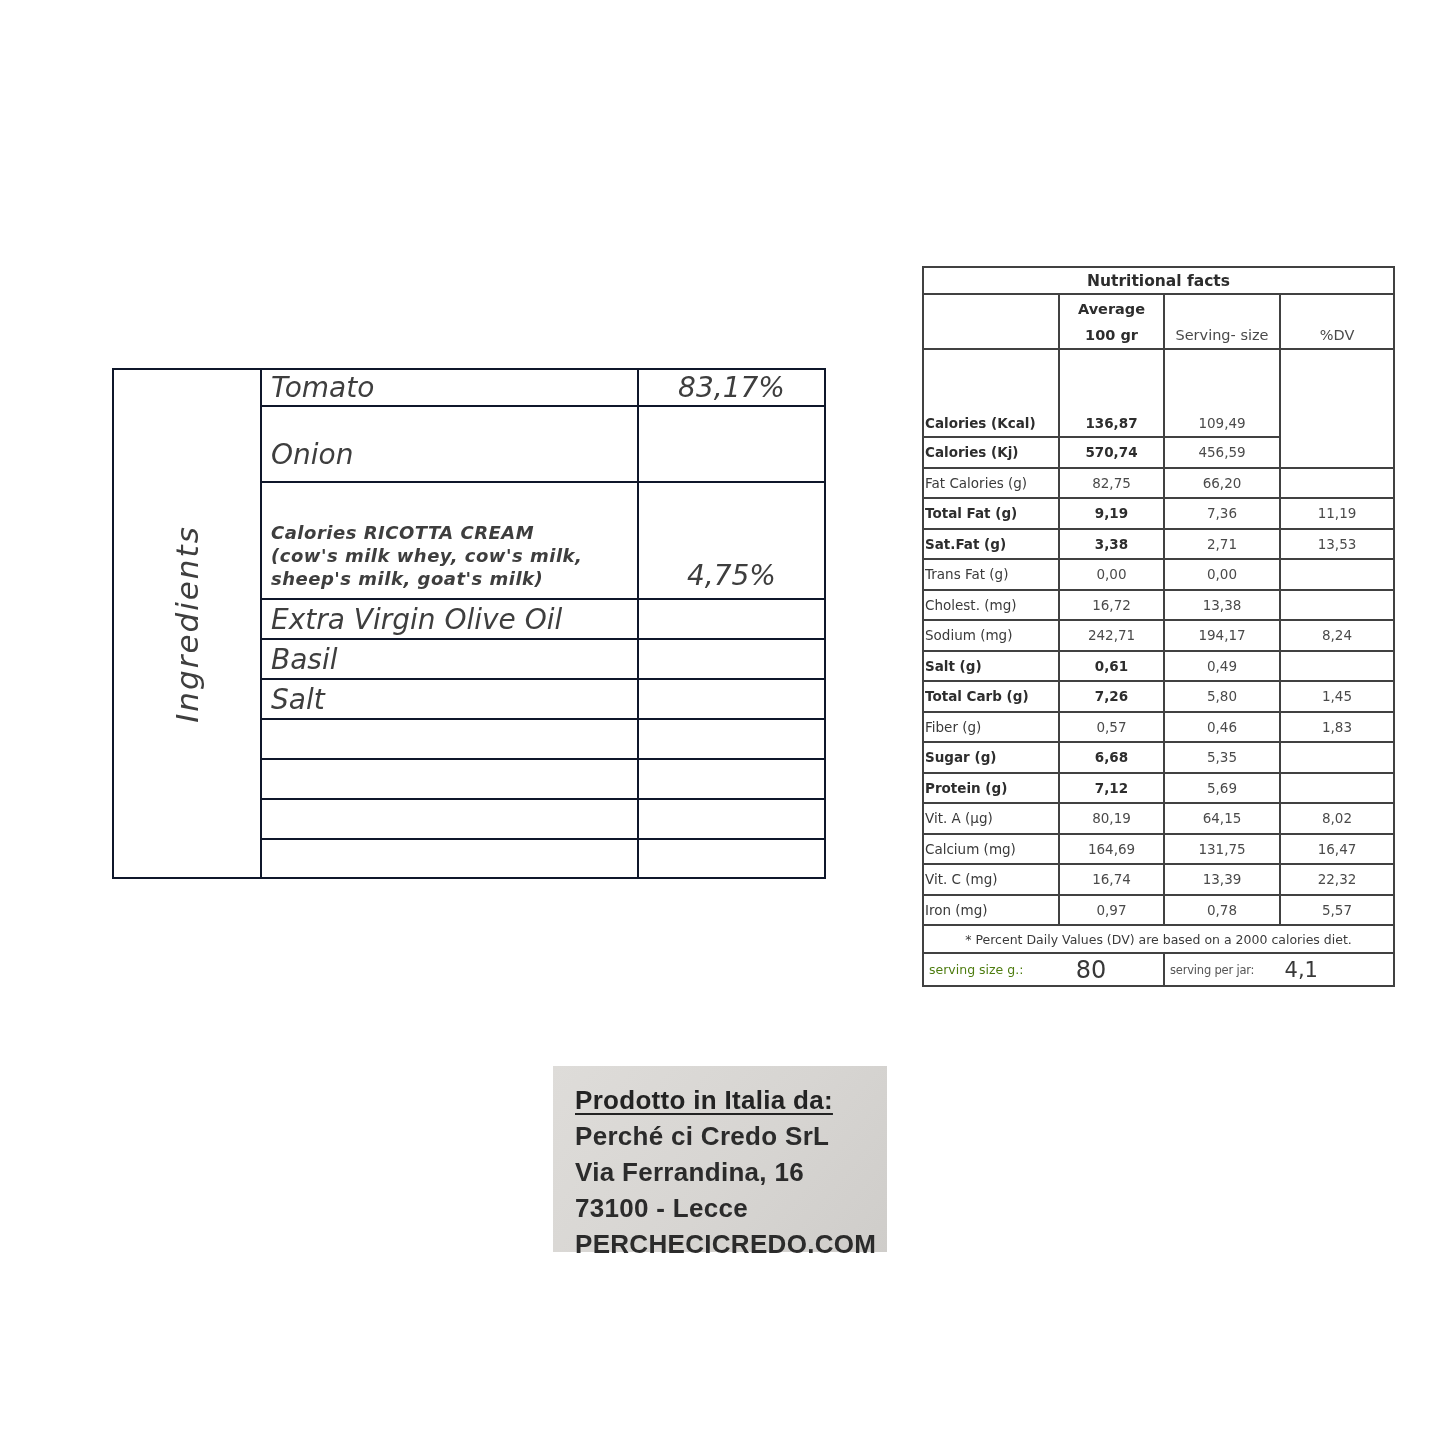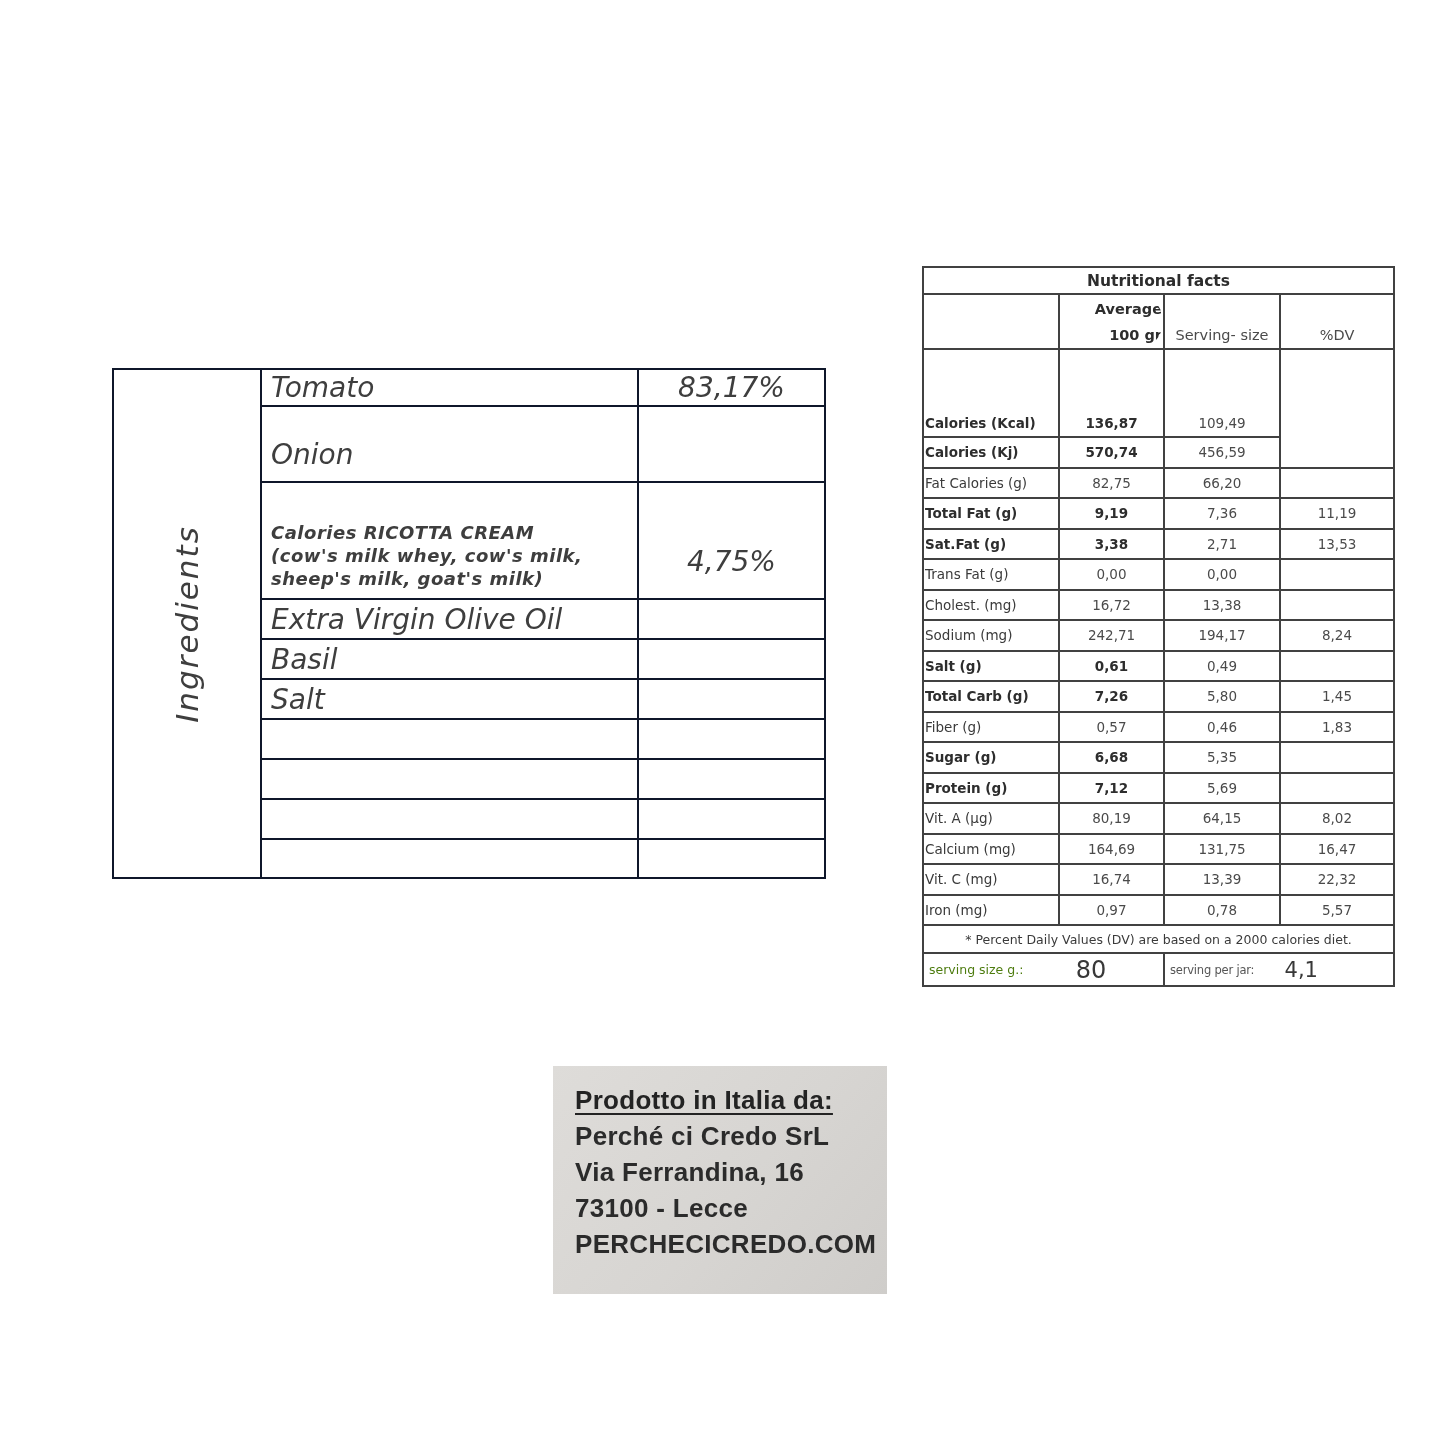--- a/index.html
+++ b/index.html
@@ -17,45 +17,45 @@
   .ing-row-3,.ing-row-4,.ing-row-5,.ing-row-6,.ing-row-7,.ing-row-8{height:40px;}
   .ing-row-9{height:39px;}
   .ing-side{position:relative;}
   .rot{position:absolute;left:50%;top:50%;transform:translate(-50%,-50%) rotate(-90deg);
        white-space:nowrap;font-style:italic;font-size:31px;letter-spacing:2px;color:#3e3e3e;}
   .ing-name{font-style:italic;font-size:28px;color:#3e3e3e;padding-left:9px;vertical-align:middle;}
   .ing-row-1 .ing-name{vertical-align:bottom;padding-bottom:10px;}
   .ing-row-2 .ing-name{vertical-align:bottom;padding-bottom:8px;}
   .ing-sub div{font-size:18px;font-weight:bold;font-style:italic;line-height:23px;letter-spacing:0.5px;}
   .ing-pct{font-style:italic;font-size:28px;color:#3e3e3e;text-align:center;vertical-align:middle;}
-  .ing-row-2 .ing-pct{vertical-align:bottom;padding-bottom:20px;text-align:center;}
+  .ing-row-2 .ing-pct{vertical-align:bottom;padding-bottom:6px;text-align:center;}
 
   
   .nt-table{position:absolute;left:922px;top:266px;width:471px;font-size:13.5px;}
   .nt-table td{border:2px solid #414141;overflow:hidden;}
   .nt-title-row td{height:23px;text-align:center;font-weight:bold;font-size:15.5px;color:#2d2d2d;}
   .nt-header-row{height:55px;}
-  .nt-h-avg{text-align:right;font-weight:bold;font-size:14.5px;color:#2d2d2d;vertical-align:middle;border-radius:24px;}
+  .nt-h-avg{text-align:center;font-weight:bold;font-size:14.5px;color:#2d2d2d;vertical-align:middle;border-radius:24px;}
   .nt-h-avg .l1{margin-bottom:10px;}
   .nt-h-serv,.nt-h-dv{text-align:center;font-size:14.5px;color:#4a4a4a;vertical-align:bottom;padding-bottom:5px;}
   .nt-row{height:30.5px;}
   .nt-tall{height:88px;}
   .nt-tall td{vertical-align:bottom;padding-bottom:5px;}
   .nt-label{text-align:left;color:#3a3a3a;}
   .nt-avg,.nt-serv,.nt-dv{text-align:center;color:#4a4a4a;}
   .nt-bold .nt-label,.nt-bold .nt-avg{font-weight:bold;color:#2d2d2d;}
   .nt-footnote-row td{height:24px;text-align:center;font-size:12.5px;color:#3a3a3a;}
   .nt-serving-row td{height:29px;vertical-align:middle;white-space:nowrap;}
   .sv-label{font-size:12.5px;color:#4d7c0f;padding-left:4px;}
   .sv-label.small{font-size:11.5px;color:#555;letter-spacing:-0.2px;}
   .sv-value{display:inline-block;font-size:24px;color:#383838;margin-left:48px;vertical-align:middle;line-height:26px;}
   .sv-value.jar{font-size:21px;margin-left:26px;}
 
   
-  .producer{position:absolute;left:553px;top:1066px;width:334px;height:228px;box-sizing:border-box;
+  .producer{position:absolute;left:553px;top:1066px;width:334px;height:186px;box-sizing:border-box;
             background:linear-gradient(130deg,#dedcd9 0%,#d7d5d2 55%,#cfcdca 100%);
             padding:16px 0 0 22px;font-family:"Liberation Sans",sans-serif;}
   .producer .heading{font-weight:bold;font-size:26px;color:#232323;letter-spacing:0.3px;
             text-decoration:underline;text-underline-offset:4px;line-height:36px;}
   .producer .line{font-weight:bold;font-size:26px;color:#2b2b2b;letter-spacing:0.3px;line-height:36px;}
 </style>
 </head>
 <body>
 
 <div class="canvas">

